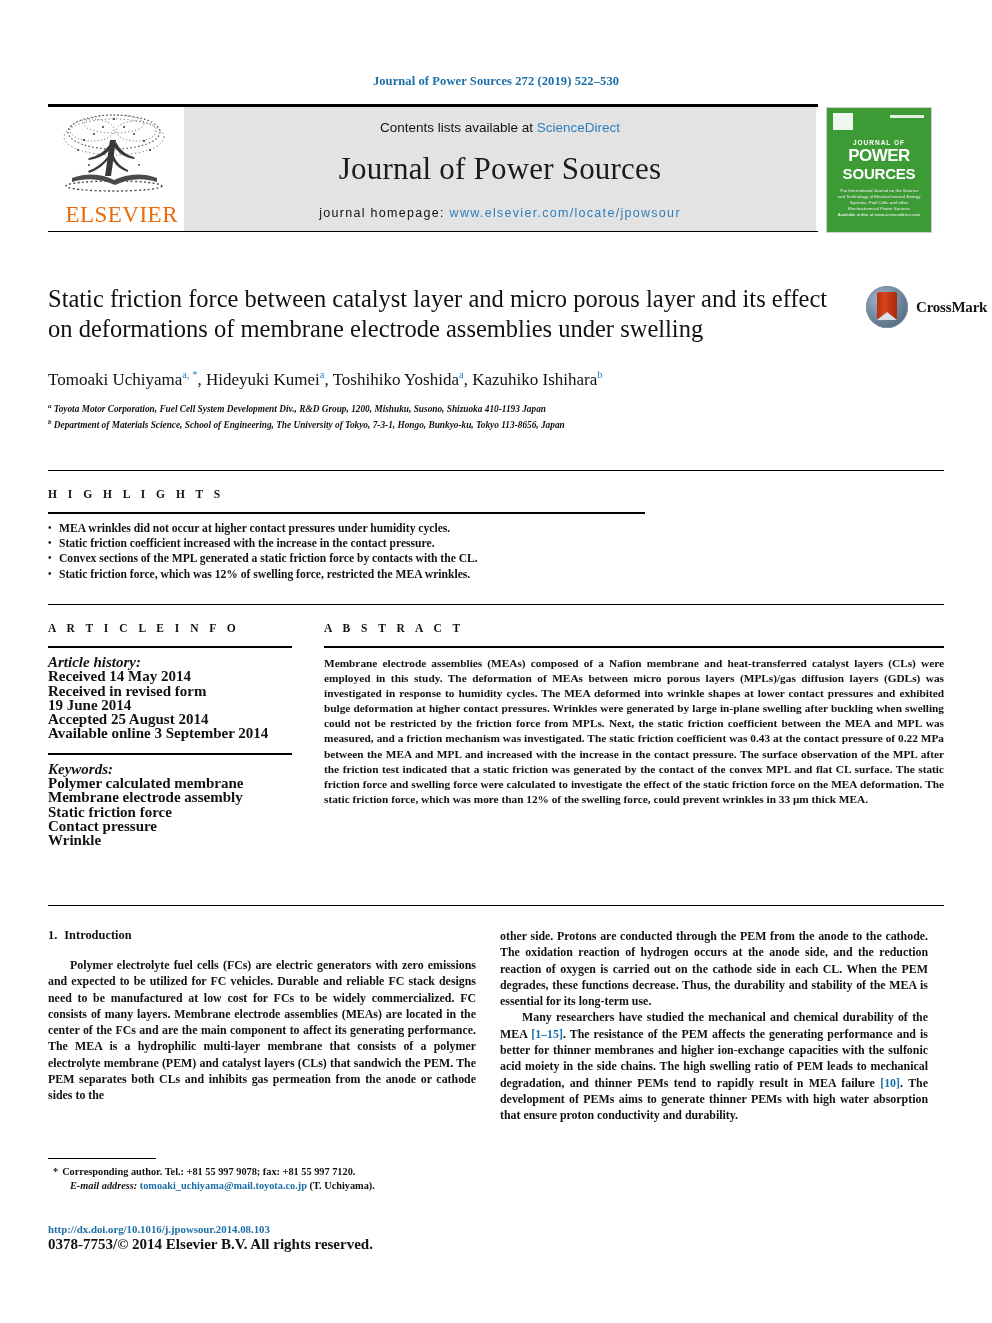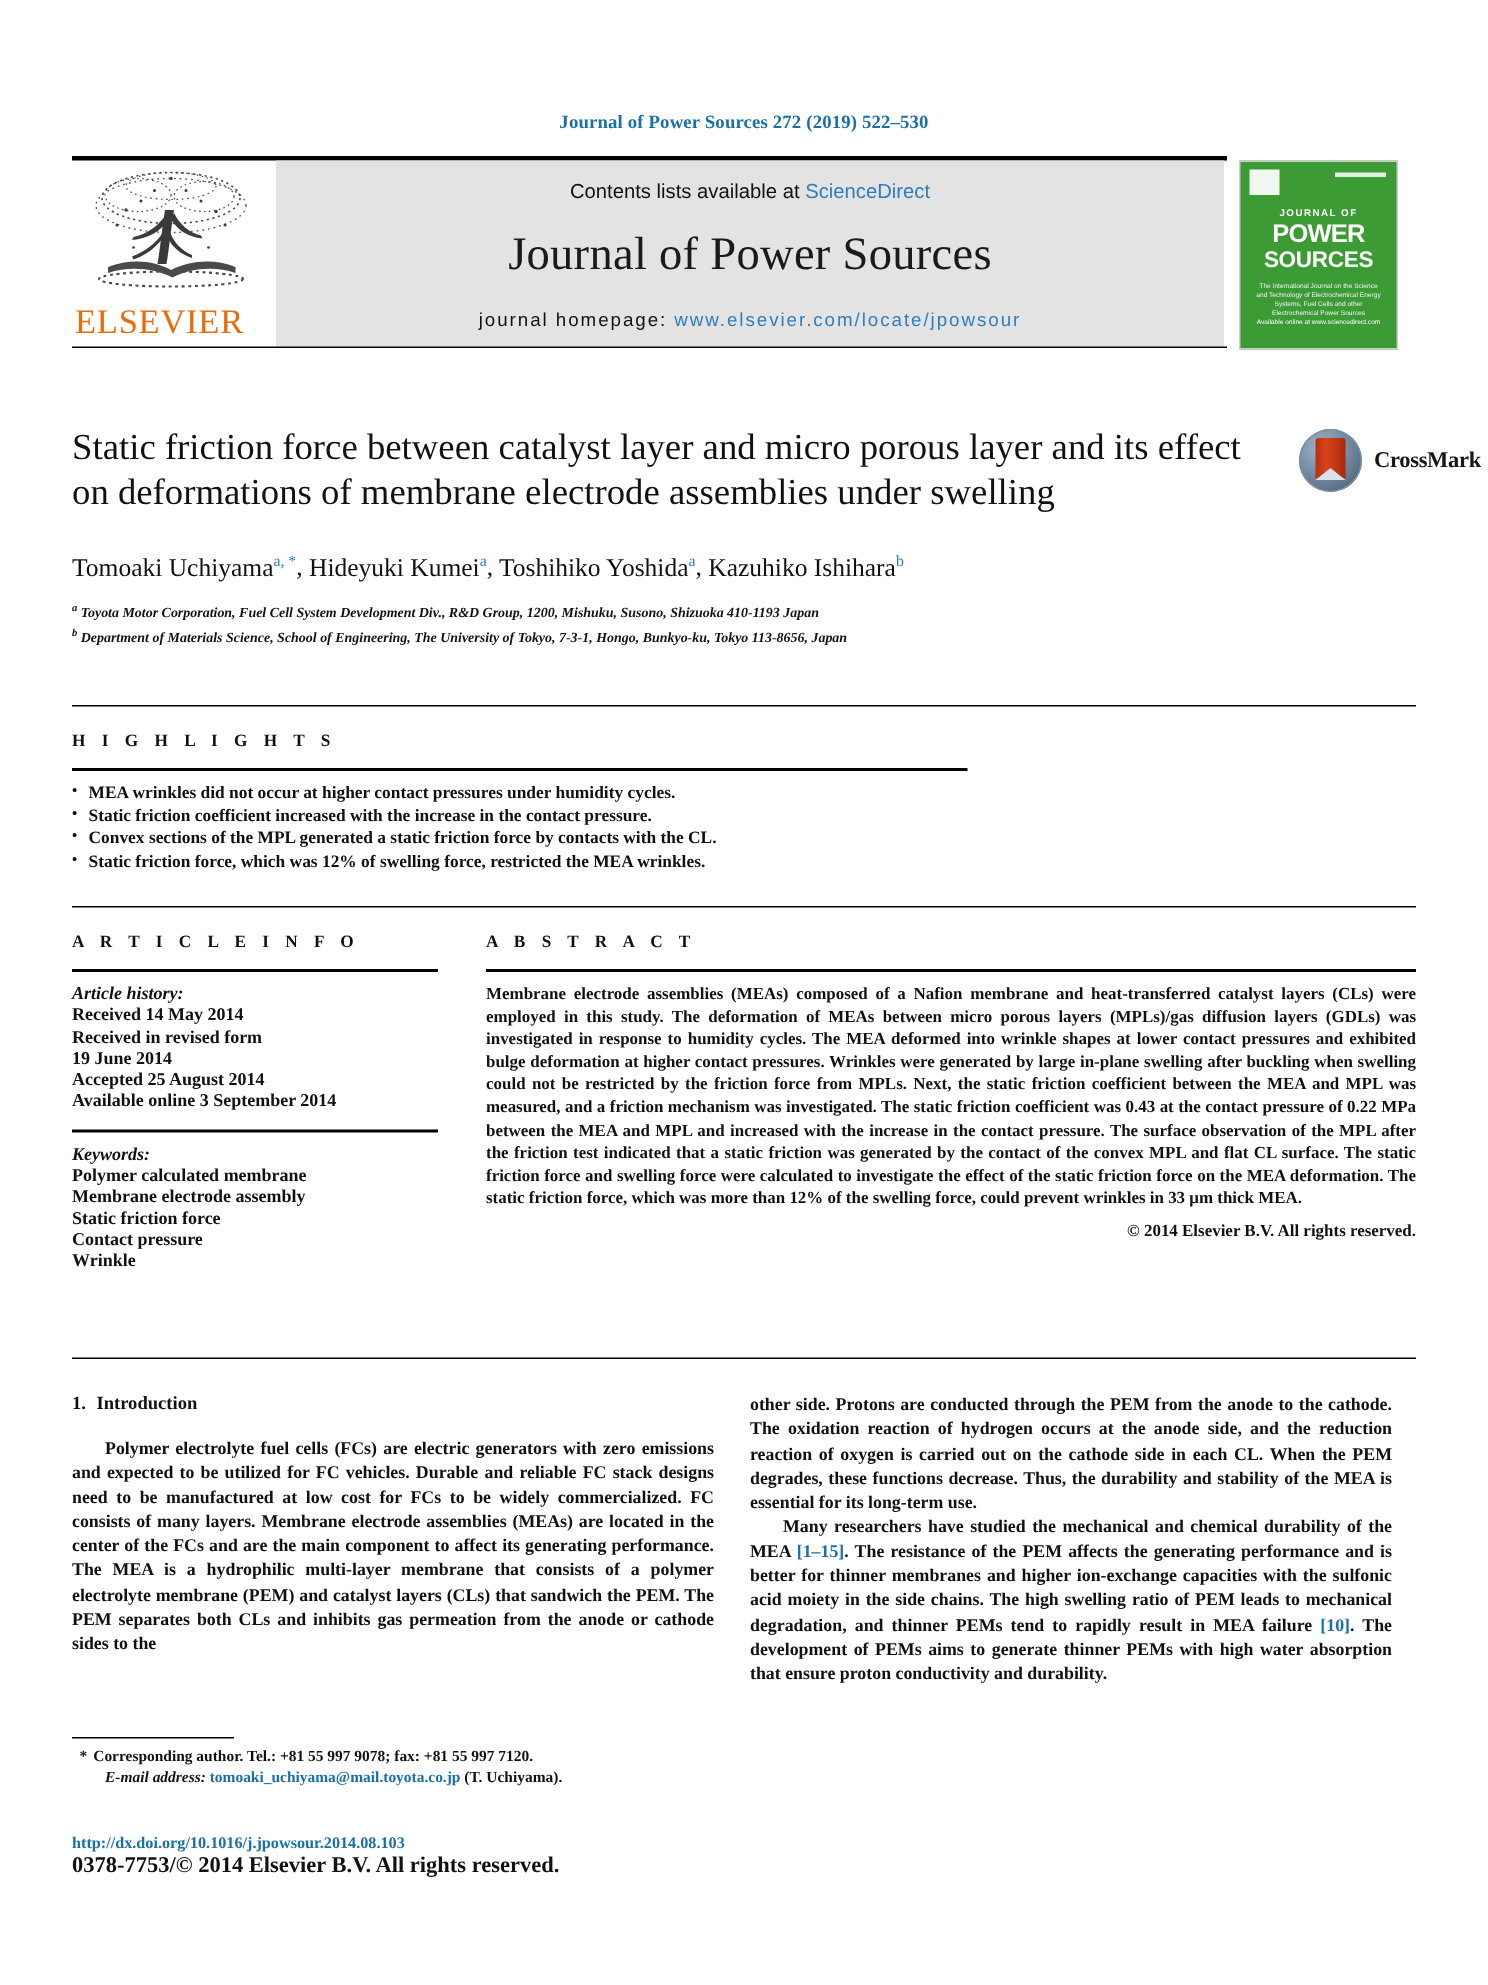--- a/index.html
+++ b/index.html
@@ -71,21 +71,21 @@
     top: 0;
     left: 8px;
     width: 112px;
     height: 88px;
   }
   .elsevier-word {
     position: absolute;
     bottom: 0px;
     left: 0px;
     width: 128px;
-    text-align: left;
+    text-align: right;
     font-family: "Liberation Serif", serif;
     font-size: 23px;
     letter-spacing: 0.5px;
     color: #eb6a09;
     font-weight: normal;
   }
   .header-center {
     position: absolute;
     top: 3px;
     left: 136px;
@@ -362,21 +362,21 @@
     background: #000;
   }
   .abs-rule {
     margin-top: 12px;
     width: 620px;
     height: 2px;
     background: #000;
   }
   .info-block {
     margin-top: 7px;
-    font-size: 12px;
+    font-size: 15px;
     line-height: 14.3px;
     font-weight: bold;
     color: #111;
   }
   .info-block .it {
     font-style: italic;
   }
   .info-divider {
     margin: 12px 0 6px 0;
     width: 244px;
@@ -604,21 +604,20 @@
         <div>Static friction force</div>
         <div>Contact pressure</div>
         <div>Wrinkle</div>
       </div>
     </div>
 
     <div class="col-abs">
       <div class="section-label">A B S T R A C T</div>
       <div class="abs-rule"></div>
       <div class="abstract-text">Membrane electrode assemblies (MEAs) composed of a Nafion membrane and heat-transferred catalyst layers (CLs) were employed in this study. The deformation of MEAs between micro porous layers (MPLs)/gas diffusion layers (GDLs) was investigated in response to humidity cycles. The MEA deformed into wrinkle shapes at lower contact pressures and exhibited bulge deformation at higher contact pressures. Wrinkles were generated by large in-plane swelling after buckling when swelling could not be restricted by the friction force from MPLs. Next, the static friction coefficient between the MEA and MPL was measured, and a friction mechanism was investigated. The static friction coefficient was 0.43 at the contact pressure of 0.22 MPa between the MEA and MPL and increased with the increase in the contact pressure. The surface observation of the MPL after the friction test indicated that a static friction was generated by the contact of the convex MPL and flat CL surface. The static friction force and swelling force were calculated to investigate the effect of the static friction force on the MEA deformation. The static friction force, which was more than 12% of the swelling force, could prevent wrinkles in 33 μm thick MEA.</div>
-      <div class="copyright">© 2014 Elsevier B.V. All rights reserved.</div>
     </div>
   </div>
 
   <div class="hr-thin" style="top:905px"></div>
 
   <div class="body-cols">
     <div class="bcol left">
       <div class="sec-heading">
         <span class="num">1.</span><span>Introduction</span>
       </div>

